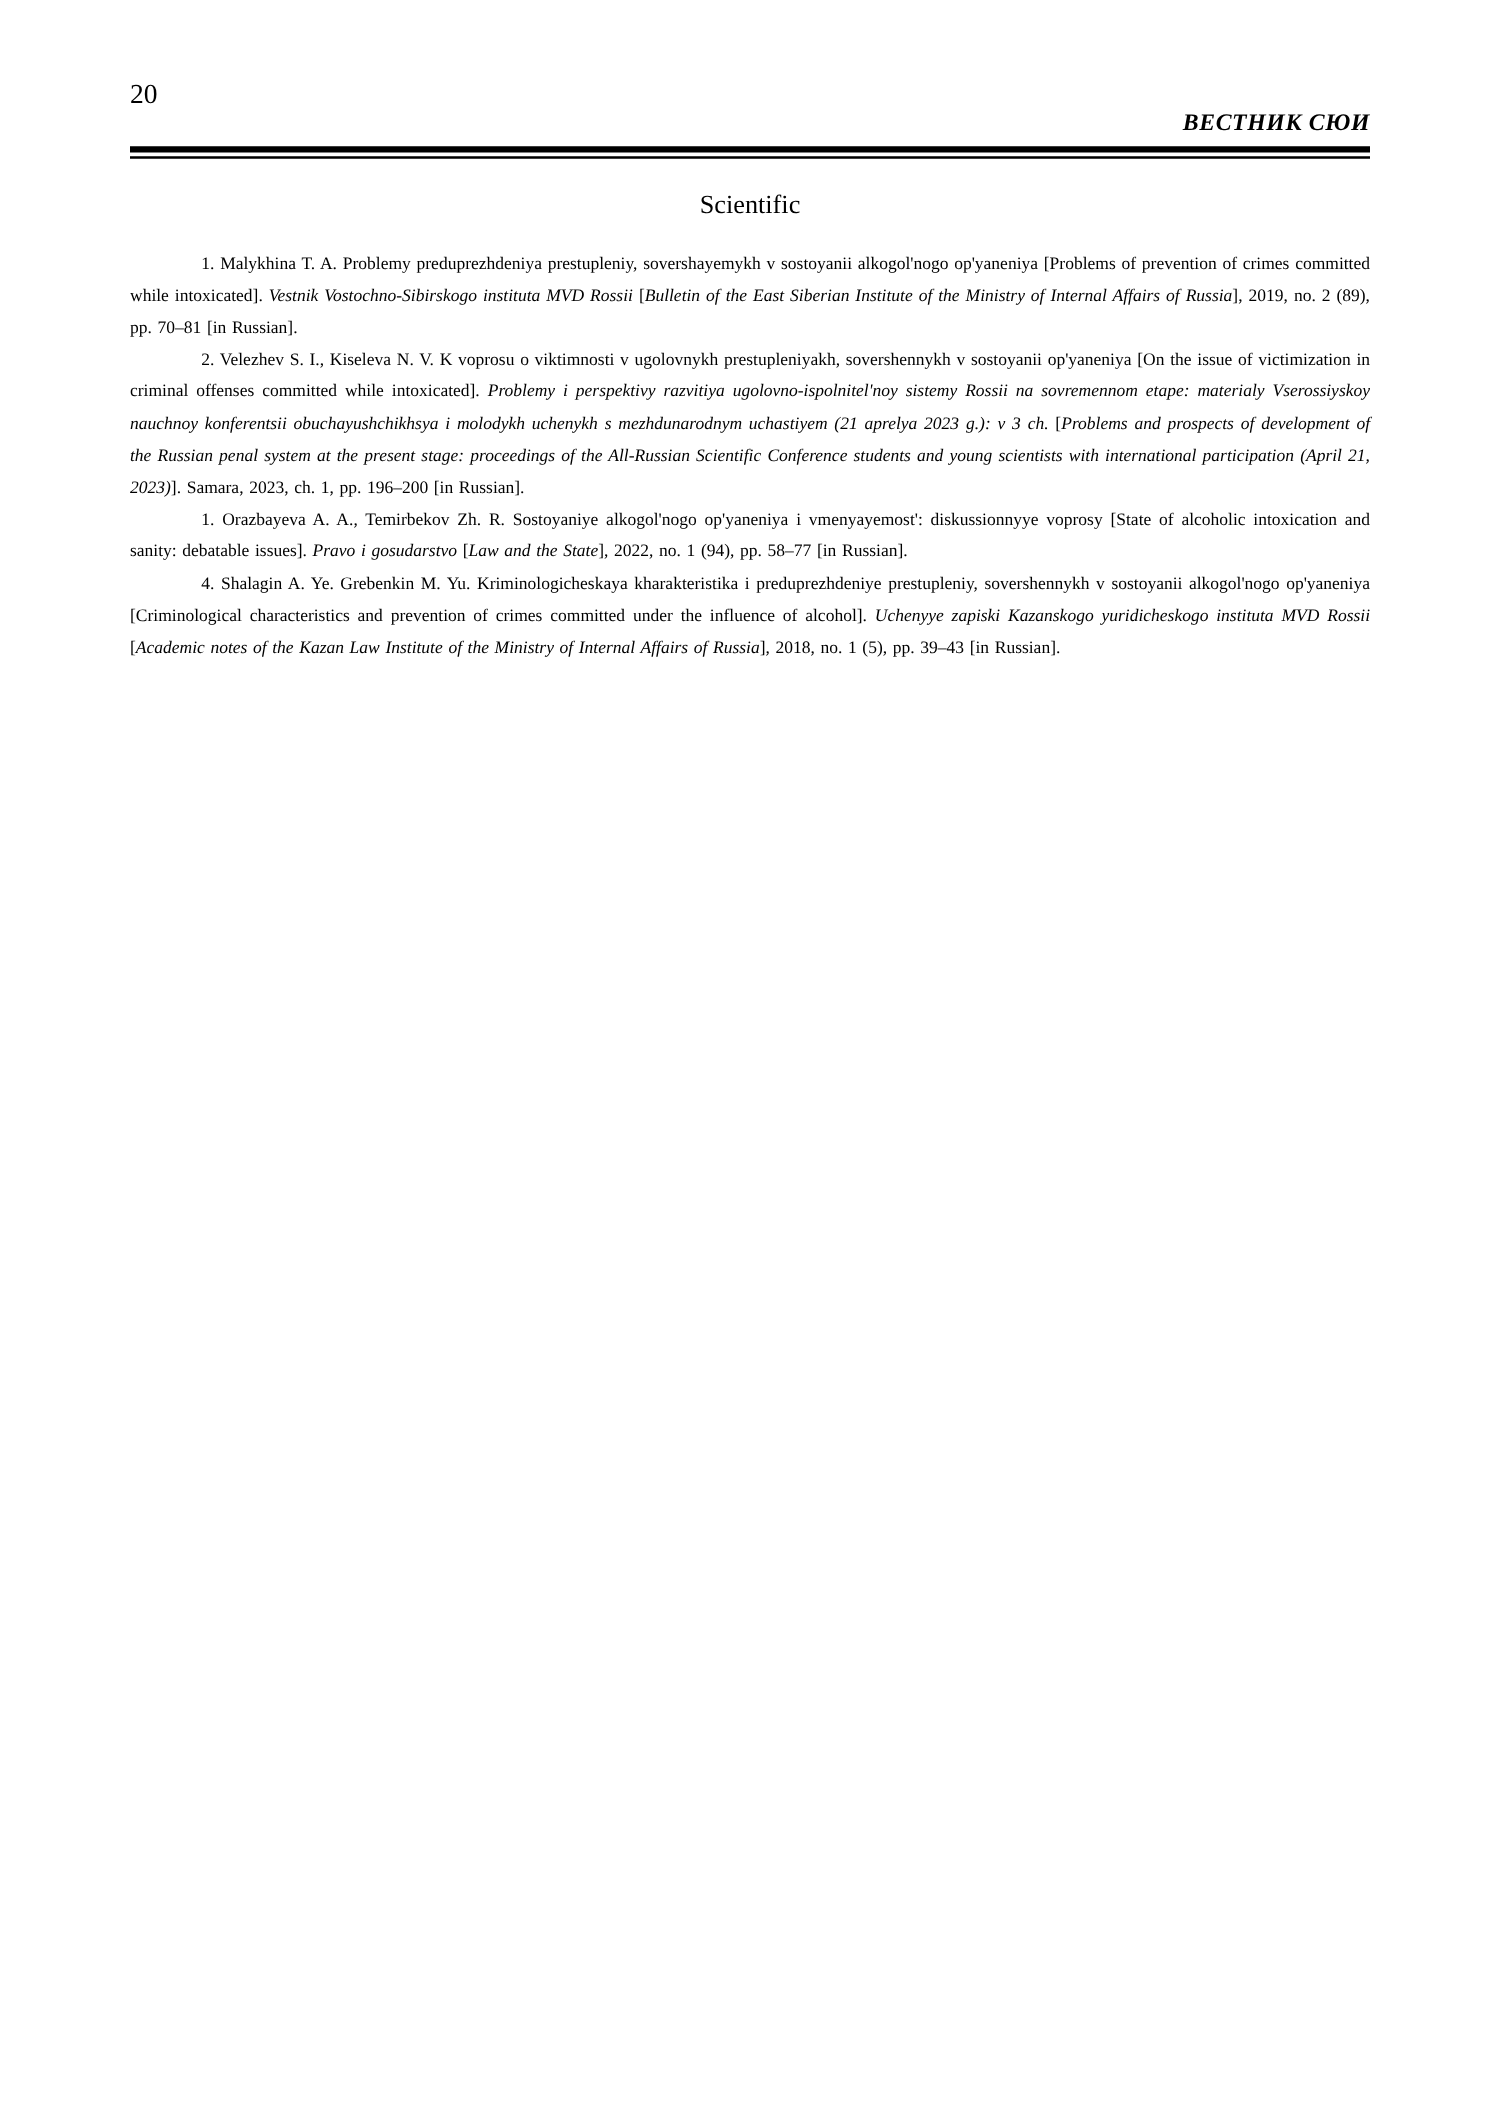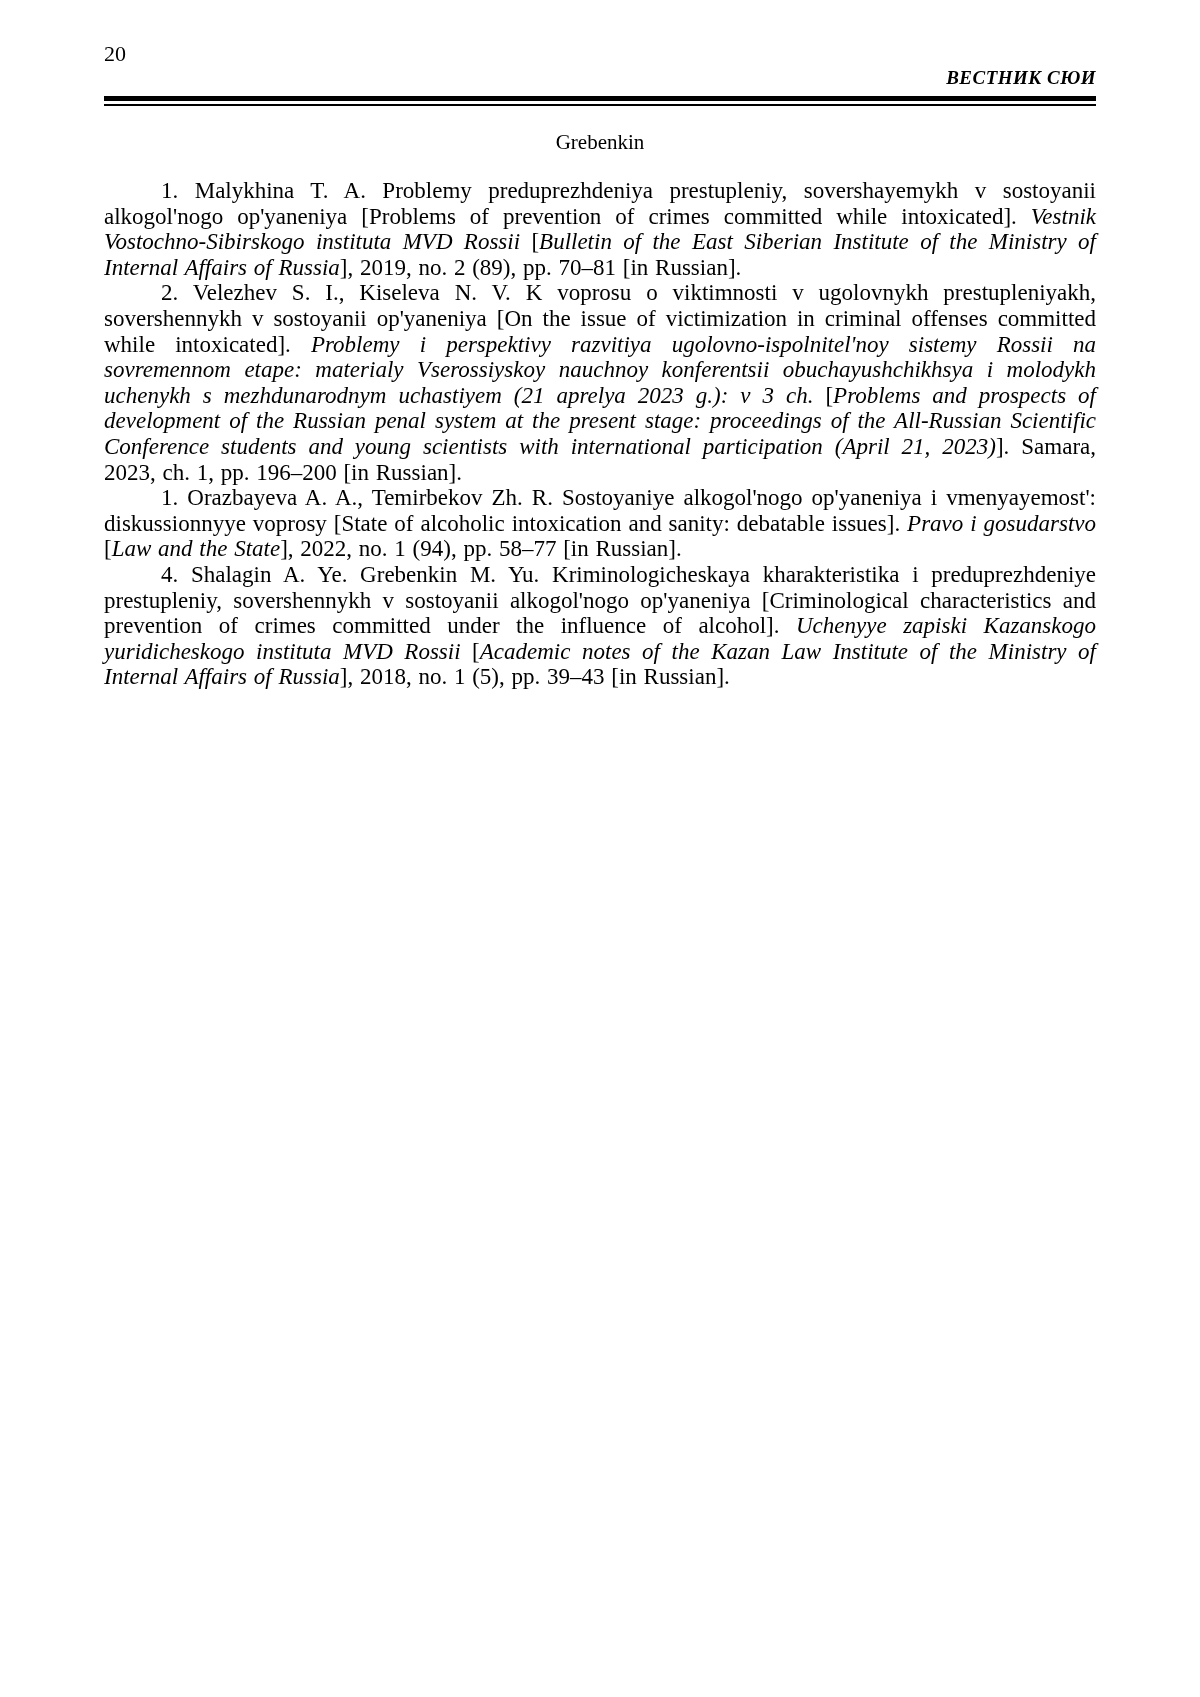--- a/index.html
+++ b/index.html
@@ -7,21 +7,21 @@
     padding: 0;
     background: #ffffff;
   }
   .page {
     position: relative;
     width: 1200px;
     height: 1370px;
     margin: 0 auto;
     background: #ffffff;
     box-sizing: border-box;
-    padding: 41px 104px 0 104px;
+    padding: 62px 104px 0 104px;
     font-family: "Liberation Serif", "DejaVu Serif", serif;
     color: #000000;
     overflow: hidden;
   }
   .page-number {
     font-size: 22px;
     line-height: 26px;
     text-align: left;
   }
   .journal-header {
@@ -44,41 +44,41 @@
     text-align: center;
     font-size: 21px;
     font-weight: normal;
     line-height: 24px;
   }
   .references {
     margin-top: 24px;
   }
   .ref {
     margin: 0;
-    font-size: 23px;
+    font-size: 14px;
     line-height: 25.6px;
     text-align: justify;
     text-indent: 57px;
     word-spacing: 1px;
   }
   .ref .it {
     font-style: italic;
   }
 </style>
 </head>
 <body>
 
 <div class="page">
   <div class="page-number">20</div>
 
   <div class="journal-header">ВЕСТНИК СЮИ</div>
 
   <div class="double-rule"></div>
 
-  <h2 class="section-title">Grebenkin</h2>
+  <h2 class="section-title">Scientific</h2>
 
   <div class="references">
       <p class="ref"><span>1. Malykhina T. A. Problemy preduprezhdeniya prestupleniy, sovershayemykh v sostoyanii alkogol'nogo op'yaneniya [Problems of prevention of crimes committed while intoxicated]. </span><span class="it">Vestnik Vostochno-Sibirskogo instituta MVD Rossii</span><span> [</span><span class="it">Bulletin of the East Siberian Institute of the Ministry of Internal Affairs of Russia</span><span>], 2019, no. 2 (89), pp. 70–81 [in Russian].</span></p>
       <p class="ref"><span>2. Velezhev S. I., Kiseleva N. V. K voprosu o viktimnosti v ugolovnykh prestupleniyakh, sovershennykh v sostoyanii op'yaneniya [On the issue of victimization in criminal offenses committed while intoxicated]. </span><span class="it">Problemy i perspektivy razvitiya ugolovno-ispolnitel'noy sistemy Rossii na sovremennom etape: materialy Vserossiyskoy nauchnoy konferentsii obuchayushchikhsya i molodykh uchenykh s mezhdunarodnym uchastiyem (21 aprelya 2023 g.): v 3 ch.</span><span> [</span><span class="it">Problems and prospects of development of the Russian penal system at the present stage: proceedings of the All-Russian Scientific Conference students and young scientists with international participation (April 21, 2023)</span><span>]. Samara, 2023, ch. 1, pp. 196–200 [in Russian].</span></p>
       <p class="ref"><span>1. Orazbayeva A. A., Temirbekov Zh. R. Sostoyaniye alkogol'nogo op'yaneniya i vmenyayemost': diskussionnyye voprosy [State of alcoholic intoxication and sanity: debatable issues]. </span><span class="it">Pravo i gosudarstvo</span><span> [</span><span class="it">Law and the State</span><span>], 2022, no. 1 (94), pp. 58–77 [in Russian].</span></p>
       <p class="ref"><span>4. Shalagin A. Ye. Grebenkin M. Yu. Kriminologicheskaya kharakteristika i preduprezhdeniye prestupleniy, sovershennykh v sostoyanii alkogol'nogo op'yaneniya [Criminological characteristics and prevention of crimes committed under the influence of alcohol]. </span><span class="it">Uchenyye zapiski Kazanskogo yuridicheskogo instituta MVD Rossii</span><span> [</span><span class="it">Academic notes of the Kazan Law Institute of the Ministry of Internal Affairs of Russia</span><span>], 2018, no. 1 (5), pp. 39–43 [in Russian].</span></p>
     </div>
 </div>
 
 </body></html>

